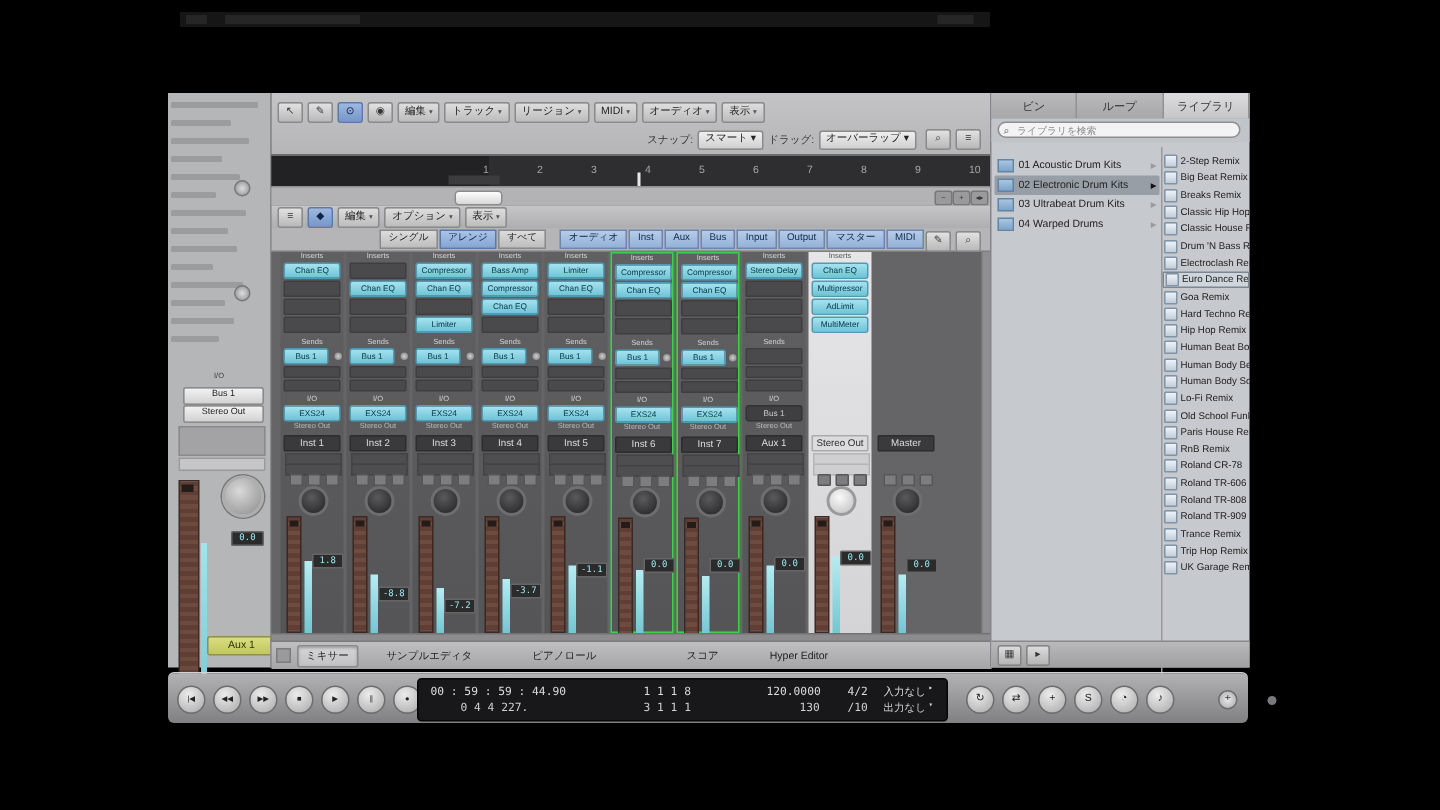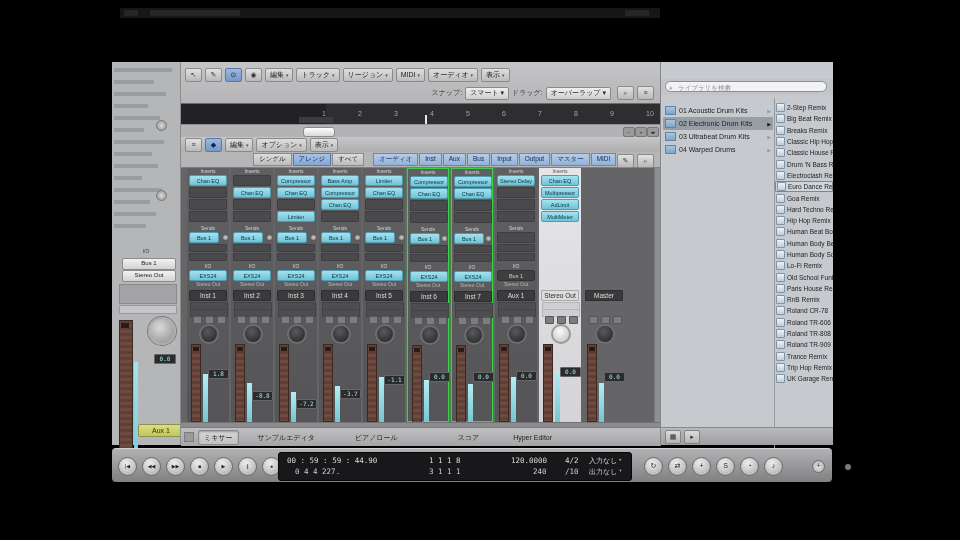--- a/index.html
+++ b/index.html
@@ -541,20 +541,25 @@
     <div class="corner"></div>
   <div class="mx-tab active" style="margin-left: 4px;">ミキサー</div>
       <div class="mx-tab" style="margin-left: 14px;">サンプルエディタ</div>
       <div class="mx-tab" style="margin-left: 30px;">ピアノロール</div>
       <div class="mx-tab" style="margin-left: 50px;">スコア</div>
       <div class="mx-tab" style="margin-left: 24px;">Hyper Editor</div>
     </div>
 </div>
 
 <div class="abs" id="media">
+  <div id="md-tabs">
+      <div class="md-tab">ビン</div>
+      <div class="md-tab">ループ</div>
+      <div class="md-tab active">ライブラリ</div>
+    </div>
   <div id="md-search">
     <div id="md-field">
       <span class="mag">⌕</span>
       <span>ライブラリを検索</span>
     </div>
   </div>
   <div id="md-cats">
       <div class="cat-row">
         <span class="cat-folder"></span>
         <span>01 Acoustic Drum Kits</span>
@@ -690,25 +695,25 @@
       <div class="tp-btn">|◀</div>
       <div class="tp-btn">◀◀</div>
       <div class="tp-btn">▶▶</div>
       <div class="tp-btn">■</div>
       <div class="tp-btn">▶</div>
       <div class="tp-btn">∥</div>
       <div class="tp-btn">●</div>
     </div>
   <div id="lcd">
     <span class="lcd-t" style="left:8px;">00 : 59 : 59 : 44.90</span>
-    <span class="lcd-b" style="left:16px;">0   4   4  227.</span>
+    <span class="lcd-b" style="left:28px;">0   4   4  227.</span>
     <span class="lcd-t" style="left:150px;">1    1    1    8</span>
     <span class="lcd-b" style="left:150px;">3    1    1    1</span>
     <span class="lcd-t" style="left:232px;">120.0000</span>
-    <span class="lcd-b" style="left:254px;">240</span>
+    <span class="lcd-b" style="left:254px;">130</span>
     <span class="lcd-t" style="left:286px;">4/2</span>
     <span class="lcd-b" style="left:286px;">/10</span>
     <span class="lcd-t lcd-jp" style="left:310px;">入力なし</span>
     <span class="lcd-b lcd-jp" style="left:310px;">出力なし</span>
     <span class="lcd-t" style="left:340px;font-size:5px;">▸</span>
     <span class="lcd-b" style="left:340px;font-size:5px;">▾</span>
   </div>
   <div id="tp-right">
       <div class="tp-btn" style="font-size: 7px;">↻</div>
       <div class="tp-btn" style="font-size: 7px;">⇄</div>

